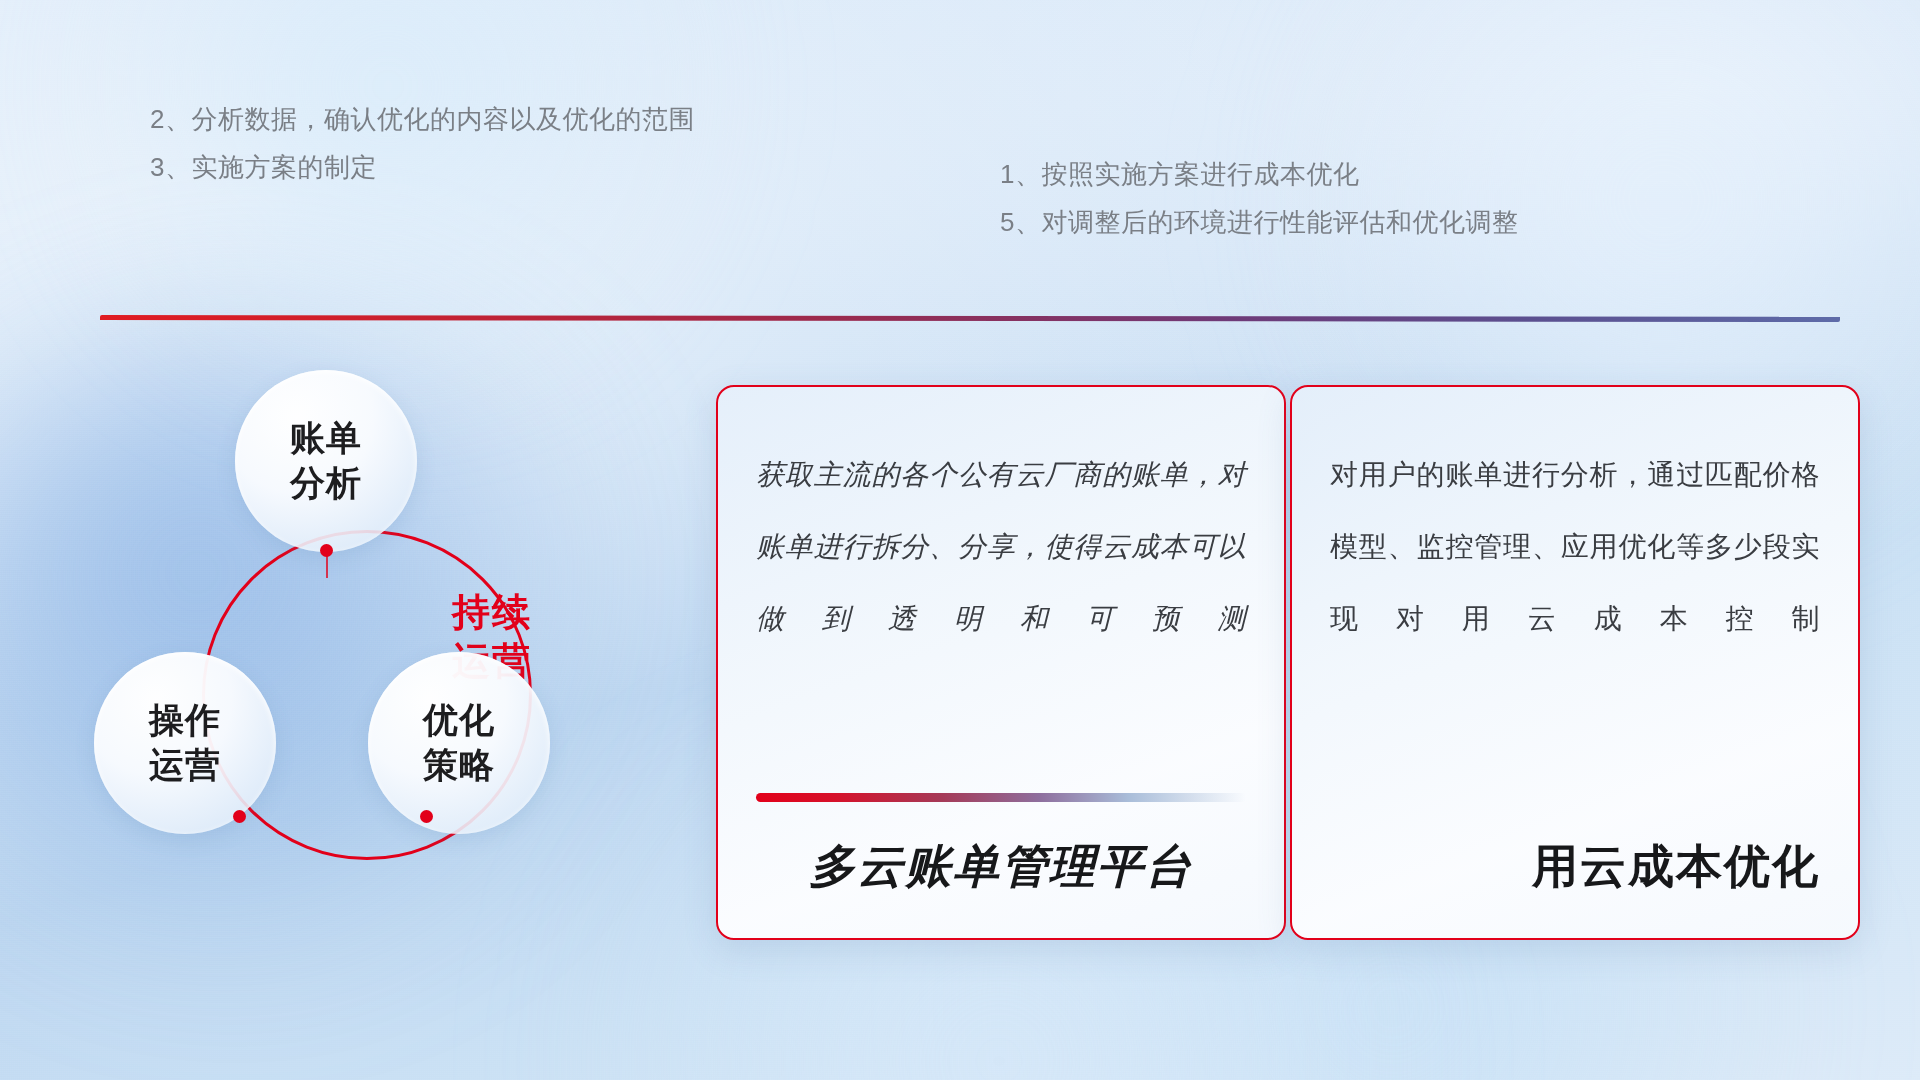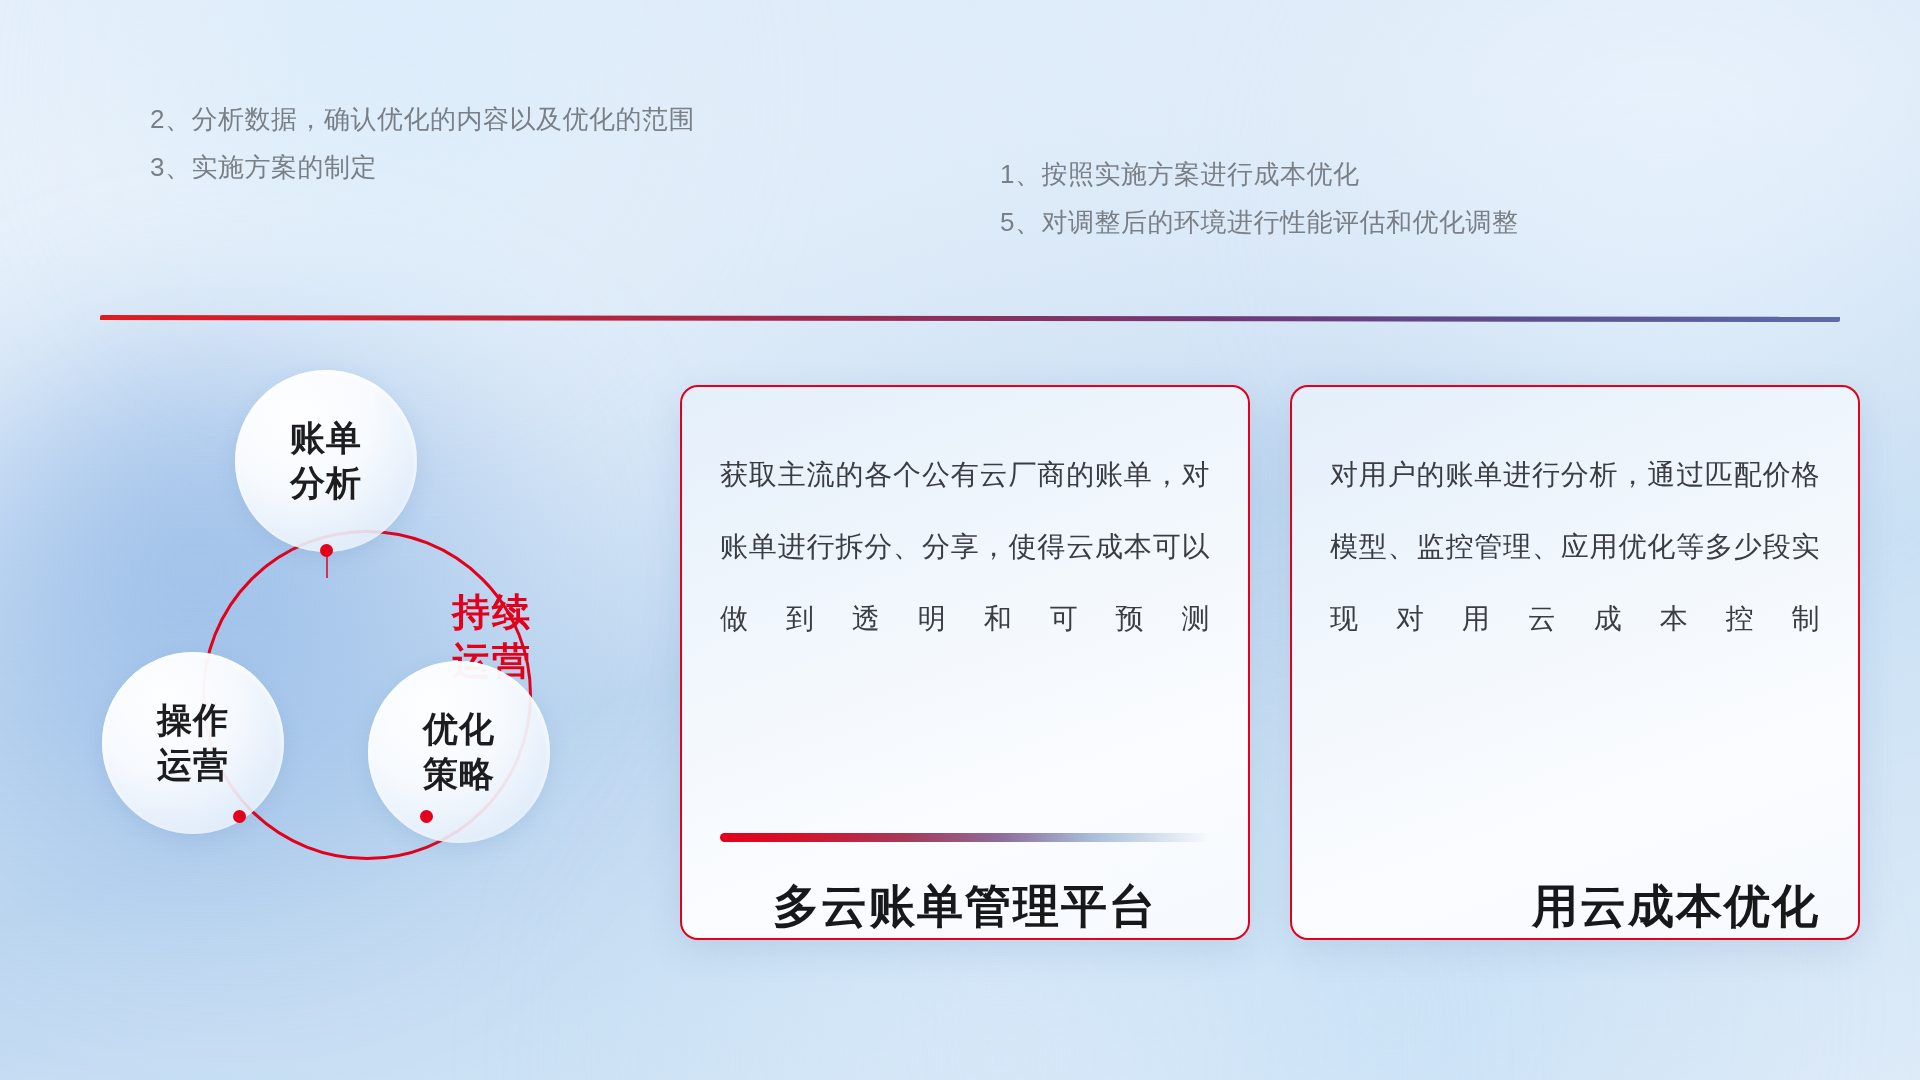--- a/index.html
+++ b/index.html
@@ -66,22 +66,22 @@
       radial-gradient(circle at 34% 26%, rgba(255,255,255,.99) 0%, rgba(250,252,255,.95) 42%, rgba(230,240,251,.88) 78%, rgba(219,233,248,.8) 100%);
     box-shadow:inset 0 2px 6px rgba(255,255,255,.95), 0 6px 20px rgba(90,130,180,.16);
     display:flex; align-items:center; justify-content:center;
     text-align:center;
   }
   .bubble-label{
     font-size:35px; font-weight:bold; color:#1d1d1f; line-height:1.28;
     letter-spacing:1px;
   }
   .bubble-top  { left:145px; top:10px;  width:182px; height:182px; }
-  .bubble-bl   { left:12px;  top:292px; width:182px; height:182px;align-items:center; }
-  .bubble-br   { left:278px; top:301px; width:182px; height:182px;text-align:right; }
+  .bubble-bl   { left:4px;  top:292px; width:182px; height:182px;align-items:center; }
+  .bubble-br   { left:278px; top:292px; width:182px; height:182px;text-align:right; }
   .dot{
     position:absolute; width:13px; height:13px; border-radius:50%;
     background:#e2001a;
   }
   .dot-top{ left:230px; top:184px; }
   .dot-bl { left:143px; top:450px; }
   .dot-br { left:330px; top:450px; }
   .tick{
     position:absolute; width:2px; background:#e2001a; opacity:.75;
   }
@@ -94,33 +94,33 @@
 
   
   .card{
     position:absolute; top:385px; width:570px; height:555px;
     border:2px solid #e2001a; border-radius:18px;
     background:linear-gradient(160deg, rgba(230,240,251,.92) 0%, rgba(243,248,253,.96) 38%, rgba(252,253,255,.97) 72%, rgba(247,250,254,.95) 100%);
     box-shadow:0 10px 34px rgba(80,120,170,.16);
     padding:52px 38px 0 38px;
     display:flex; flex-direction:column;
   }
-  #card-1{ left:680px; }
+  #card-1{ left:716px;font-style:italic; }
   #card-2{ left:1290px;align-items:flex-end; }
   .card-body{
     color:#3a3d42; font-size:28px; line-height:72px;
     letter-spacing:.5px; text-align:justify; text-align-last:justify;
     flex:0 0 auto;
   }
   .card-rule{
     margin-top:auto; height:9px; border-radius:5px;
     background:linear-gradient(90deg,#e2001a 0%, #d6112a 16%, #a53a58 38%, #8e6f9e 58%, #a9bdd9 76%, rgba(230,238,248,0) 100%);
   }
   .card-title{
-    margin:34px 0 0 0; 
+    margin:34px 0 0 0; padding-bottom:40px;
     font-size:46px; font-weight:bold; color:#17181a; letter-spacing:2px;
     text-align:center;
   }
 </style>
 </head>
 <body>
 
 <div id="bg">
   <div class="bg-base"></div>
   <div class="bg-blob blob-a"></div>

